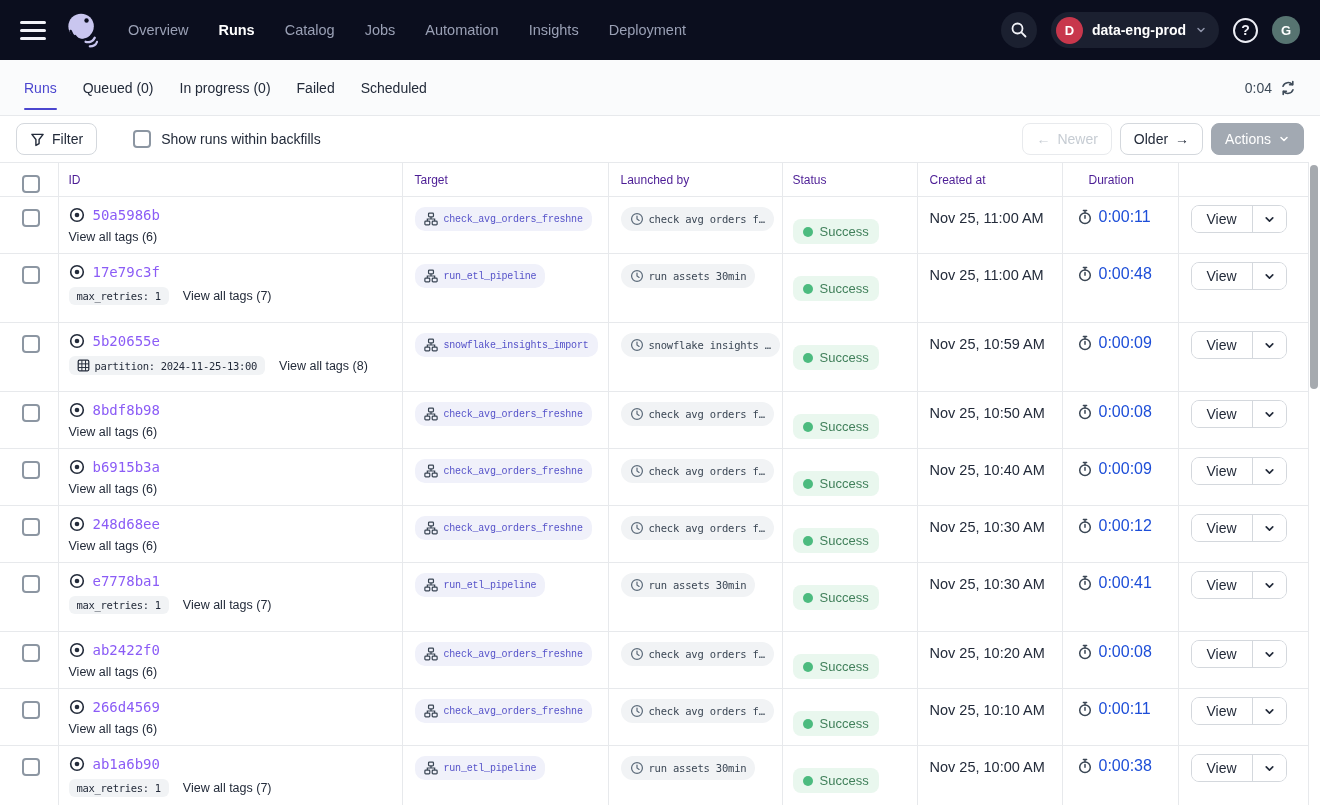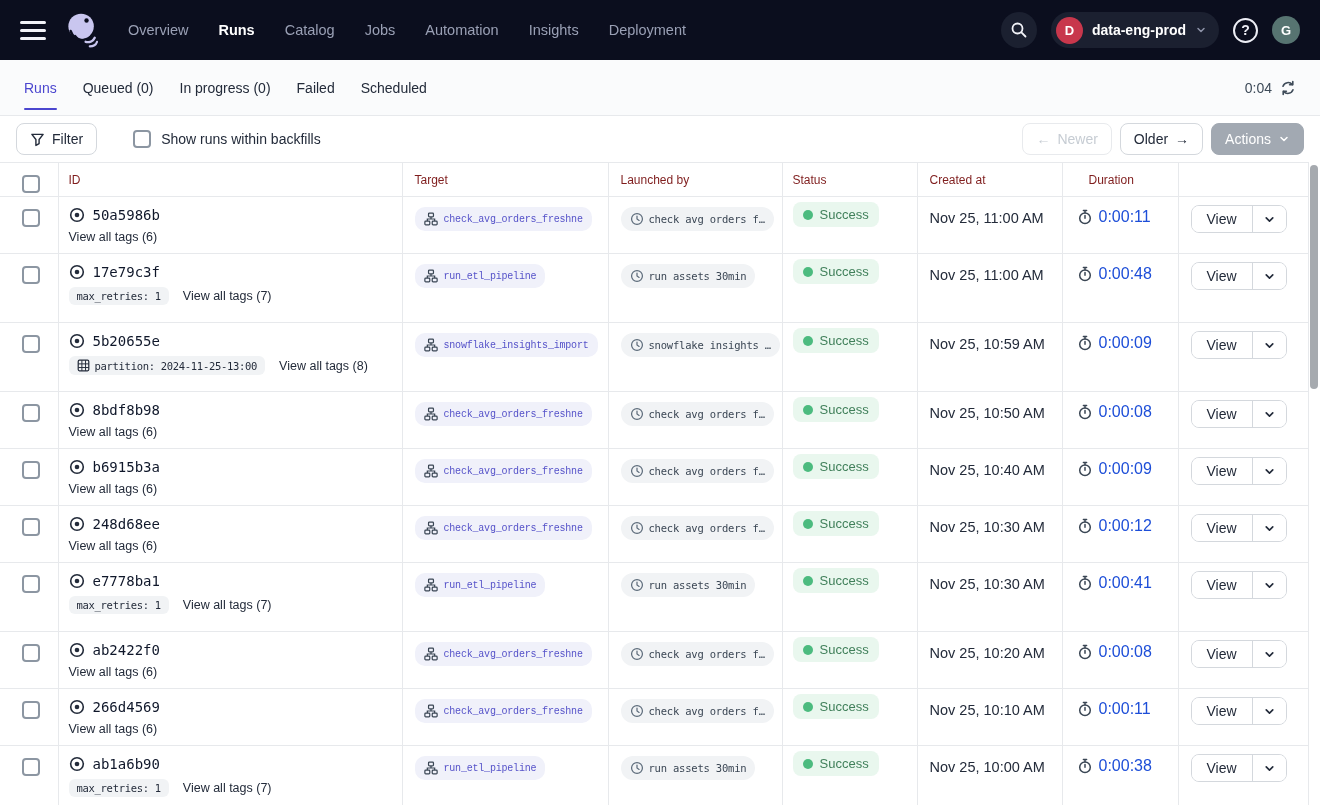--- a/index.html
+++ b/index.html
@@ -36,38 +36,38 @@
   .btn.disabled { color:#C6CCD3; border-color:#E8EAED; cursor:default; }
   .btn.solid-grey { background:#A2A9B2; border-color:#A2A9B2; color:#fff; }
   .checkbox { width:18px; height:18px; border:2px solid #8C96A2; border-radius:4px; background:#fff; display:inline-block; cursor:pointer; flex:none; }
   .backfill-group { display:flex; align-items:center; gap:10px; margin-left:18px; font-size:14px; }
   .toolbar-right { margin-left:auto; display:flex; align-items:center; gap:8px; }
 
   
   .table-wrap { position:relative; }
   table { border-collapse:collapse; table-layout:fixed; width:1308px; }
   th, td { border-right:1px solid #E7E9EC; vertical-align:top; text-align:left; }
-  thead th { border-top:1px solid #E7E9EC; border-bottom:1px solid #E7E9EC; height:34px; font-size:12px; font-weight:400; color:#7f1d1d; vertical-align:middle; }
+  thead th { border-top:1px solid #E7E9EC; border-bottom:1px solid #E7E9EC; height:34px; font-size:12px; font-weight:400; color:#4c1d95; vertical-align:middle; }
   tbody td { border-bottom:1px solid #E7E9EC; }
   tr.run-row { height:57px; }
   tr.run-row.tall { height:69px; }
   .col-check { width:58px; } .col-id { width:344px; } .col-target { width:206px; }
   .col-launched { width:174px; } .col-status { width:135px; } .col-created { width:145px; }
   .col-duration { width:116px; } .col-view { width:130px; }
   .cell-check { padding:12px 0 0 22px; }
   .cell-id { padding:10px 10px 0 10px; }
   .cell-target { padding:10px 8px 0 12px; }
   .cell-launched { padding:10px 6px 0 12px; }
-  .cell-status { padding:5px 8px 0 10px; }
+  .cell-status { padding:22px 8px 0 10px; }
   .cell-created { padding:13px 8px 0 12px; font-size:14.5px; }
   .cell-duration { padding:11px 6px 0 14px; }
   .cell-view { padding:8px 8px 0 12px; }
 
   .id-line { display:flex; align-items:center; gap:8px; }
-  .run-id { font-family:"DejaVu Sans Mono", monospace; font-size:14px; color:#0f172a; text-decoration:none; cursor:pointer; }
+  .run-id { font-family:"DejaVu Sans Mono", monospace; font-size:14px; color:#8b5cf6; text-decoration:none; cursor:pointer; }
   .tags-line { display:flex; align-items:center; gap:14px; margin-top:7px; }
   .tag-pill { background:#F1F3F5; border-radius:6px; padding:3px 8px; font-family:"DejaVu Sans Mono", monospace; font-size:10.5px; letter-spacing:-0.3px; color:#232B3A; display:inline-flex; align-items:center; gap:5px; white-space:nowrap; }
   .view-all { font-size:12.5px; color:#232B3A; cursor:pointer; white-space:nowrap; }
 
   .target-pill { background:#F0F1FA; border-radius:10px; padding:5px 9px; display:inline-flex; align-items:center; gap:6px; max-width:186px; overflow:hidden; cursor:pointer; }
   .target-pill .pill-text { font-family:Liberation Mono, monospace; font-size:10px; letter-spacing:-0.2px; color:#5552C9; white-space:nowrap; overflow:hidden; }
   .launched-pill { background:#F1F3F5; border-radius:14px; padding:5px 9px; display:inline-flex; align-items:center; gap:5px; max-width:160px; overflow:hidden; cursor:pointer; }
   .launched-pill .pill-text { font-family:"DejaVu Sans Mono", monospace; font-size:10.5px; letter-spacing:-0.2px; color:#3A4654; white-space:nowrap; overflow:hidden; }
   .status-pill { background:#E9F7EE; border-radius:8px; padding:5px 10px; display:inline-flex; align-items:center; gap:7px; }
   .status-dot { width:10px; height:10px; border-radius:50%; background:#4CBB7F; flex:none; }

